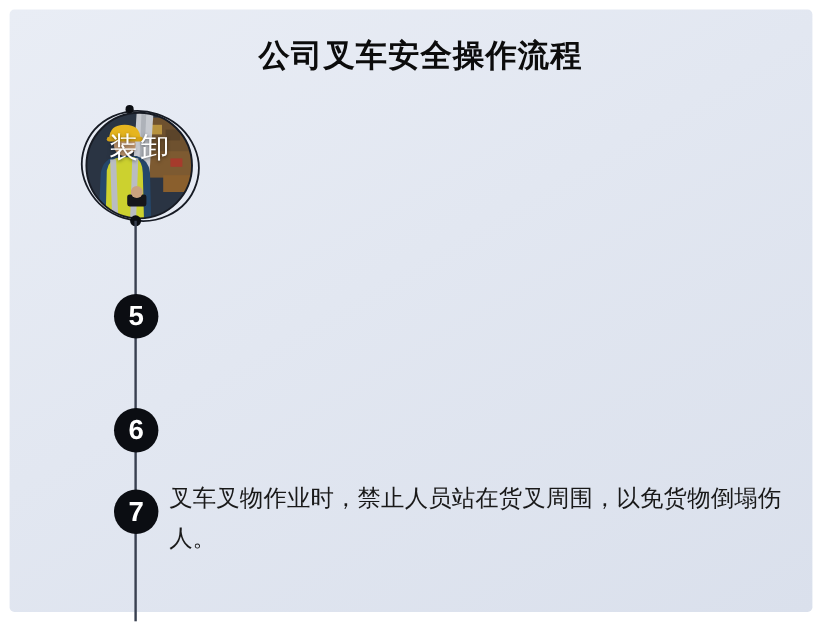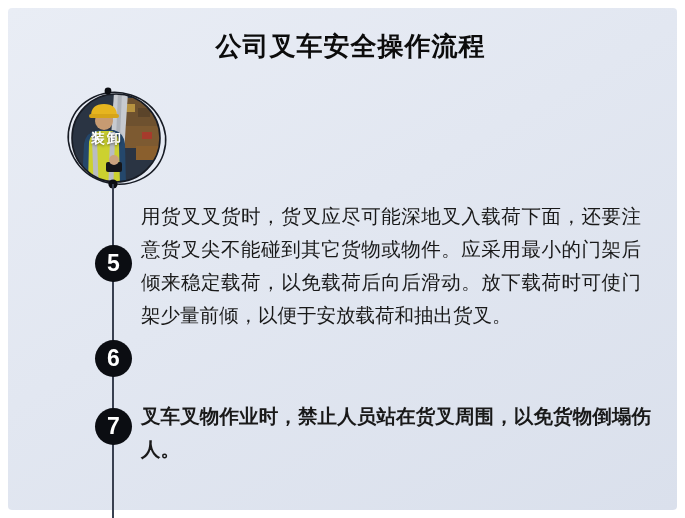--- a/index.html
+++ b/index.html
@@ -27,23 +27,23 @@
     letter-spacing: 1px;
     color: #0c0c0c;
   }
   .photo-wrap {
     position: absolute;
     left: 46px; top: 68px;
     width: 124px; height: 124px;
   }
   .stage-label {
     position: absolute;
-    left: 83px; top: 122px;
-    font-size: 14px;
-    font-weight: 700;
+    left: 83px; top: 99px;
+    font-size: 24px;
+    font-weight: 400;
     color: #ffffff;
     letter-spacing: 2px;
     text-shadow: 0 1px 3px rgba(0,0,0,.55);
     z-index: 3;
   }
   .vline {
     position: absolute;
     left: 104px; top: 176px;
     width: 2px; height: 334px;
     background: #394050;
@@ -69,21 +69,21 @@
   .step-text {
     position: absolute;
     left: 133px;
     font-size: 19.5px;
     line-height: 33px;
     color: #191919;
     text-align: justify;
   }
   .text-5 { top: 192px; width: 500px; }
   .text-6 { top: 335px; width: 520px; }
-  .text-7 { top: 392px; width: 510px; font-weight: bold; }
+  .text-7 { top: 392px; width: 510px; }
 </style>
 </head>
 <body>
 
 <div class="canvas">
 
   <div class="title">公司叉车安全操作流程</div>
 
   <div class="photo-wrap">
     <svg width="124" height="124" viewBox="-62 -62 124 124">
@@ -129,21 +129,20 @@
       </g>
     </svg>
   </div>
   <div class="stage-label">装卸</div>
 
   <div class="vline"></div>
 
   <div class="step-dot dot-5">
     <span>5</span>
   </div>
-  <div class="step-text text-5">用货叉叉货时，货叉应尽可能深地叉入载荷下面，还要注意货叉尖不能碰到其它货物或物件。应采用最小的门架后倾来稳定载荷，以免载荷后向后滑动。放下载荷时可使门架少量前倾，以便于安放载荷和抽出货叉。</div>
 
   <div class="step-dot dot-6">
     <span>6</span>
   </div>
 
   <div class="step-dot dot-7">
     <span>7</span>
   </div>
   <div class="step-text text-7">叉车叉物作业时，禁止人员站在货叉周围，以免货物倒塌伤人。</div>
 

